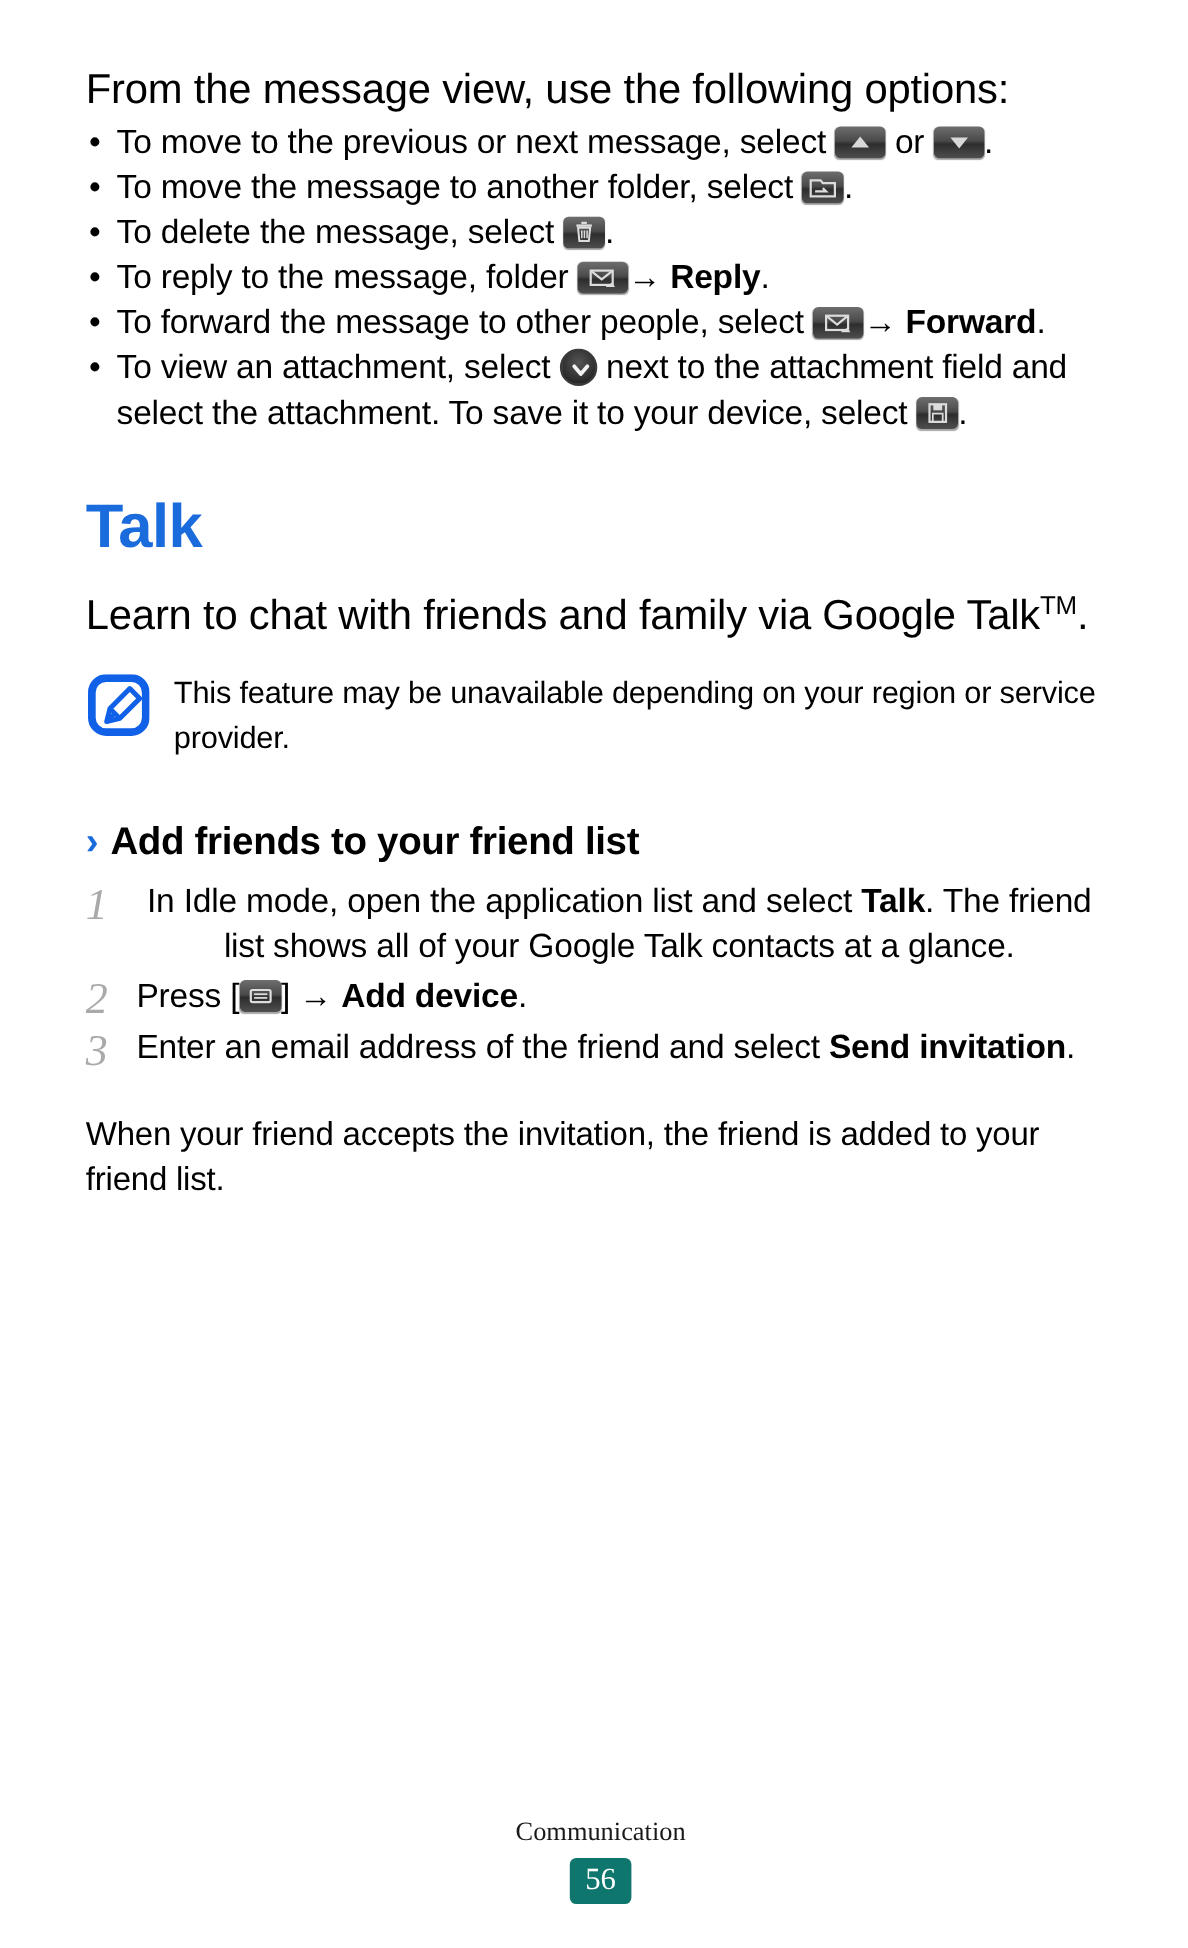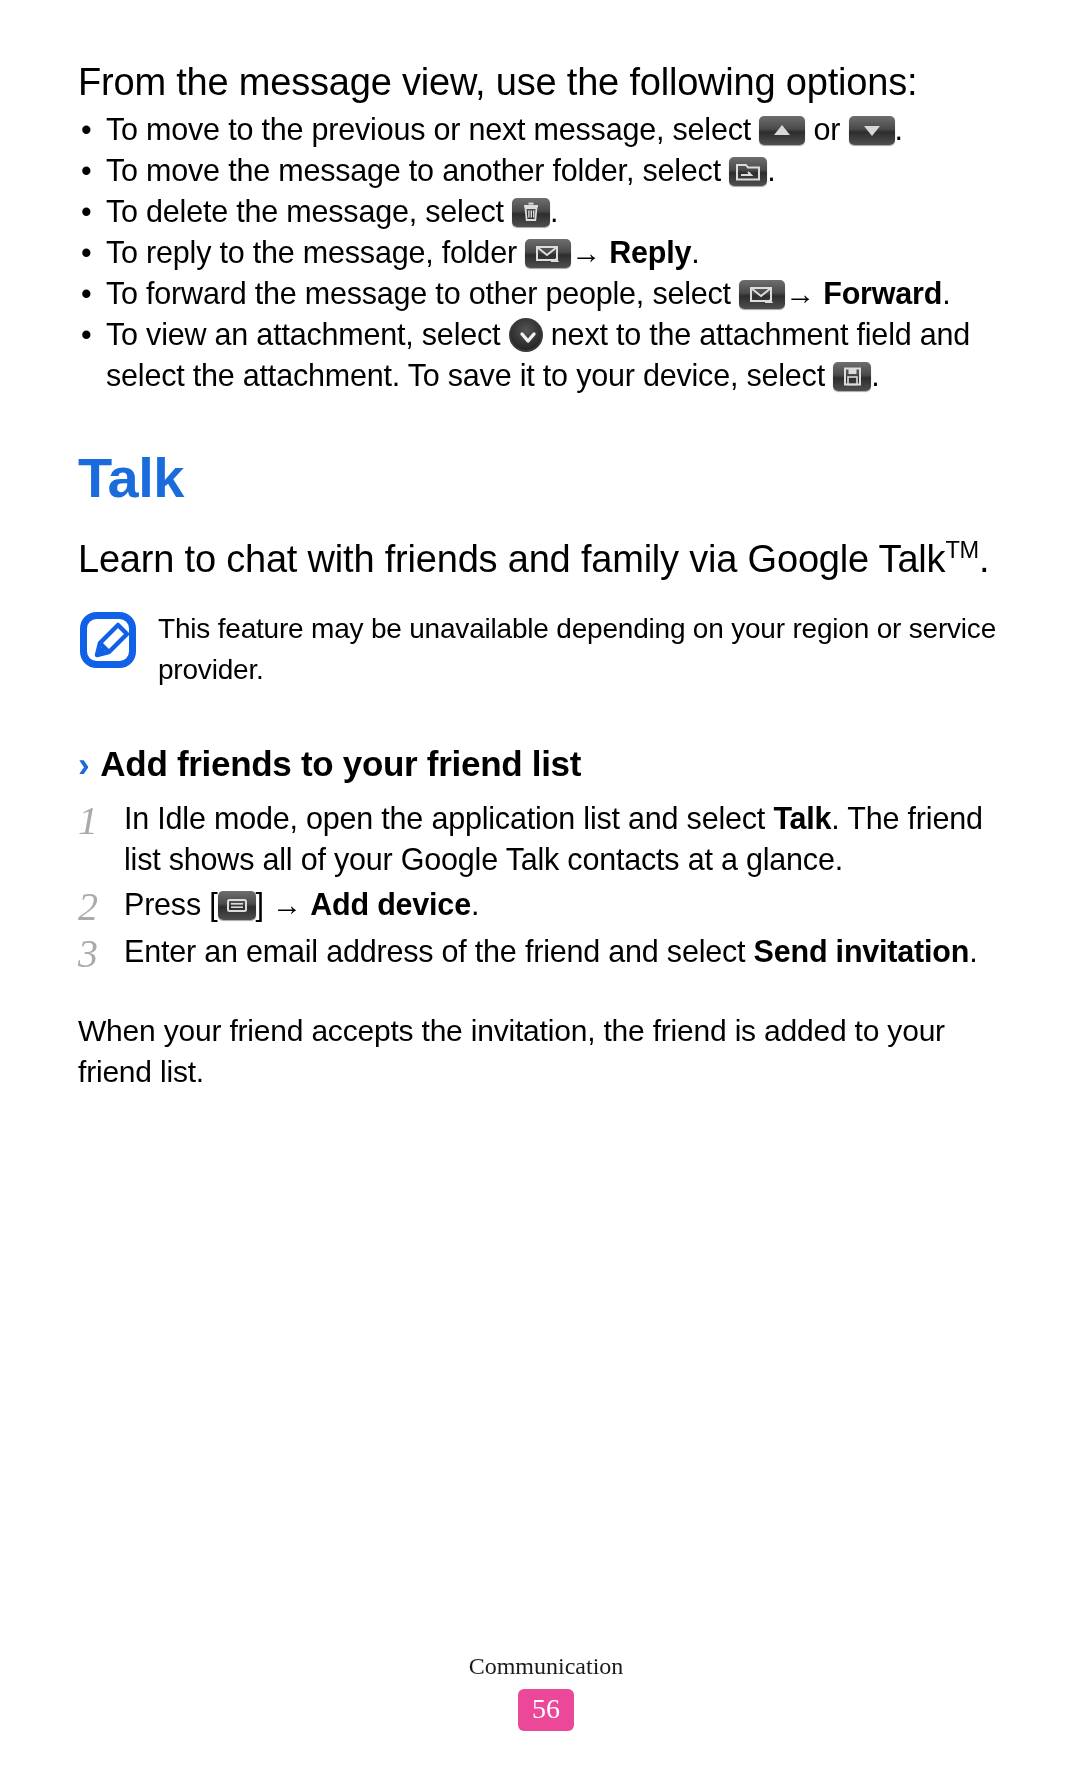--- a/index.html
+++ b/index.html
@@ -131,20 +131,21 @@
     font-style: italic;
     font-size: 40px;
     line-height: 41px;
     color: #aaaaaa;
     padding-top: 2px;
   }
   .step-body {
     font-size: 30.5px;
     line-height: 41px;
     letter-spacing: -0.2px;
+    text-align: center;
   }
 
   .closing {
     font-size: 30px;
     line-height: 41px;
     letter-spacing: -0.2px;
     margin-top: 36px;
   }
 
   
@@ -159,21 +160,21 @@
   .footer-title {
     font-family: "Liberation Serif", serif;
     font-size: 24px;
     color: #1a1a1a;
     margin-bottom: 9px;
   }
   .page-badge {
     display: inline-block;
     min-width: 56px;
     padding: 5px 14px 7px 14px;
-    background: #ec4899;
+    background: #0f766e;
     color: #ffffff;
     border-radius: 6px;
     font-family: "Liberation Serif", serif;
     font-size: 28px;
     line-height: 30px;
   }
 </style>
 </head>
 <body>
 

